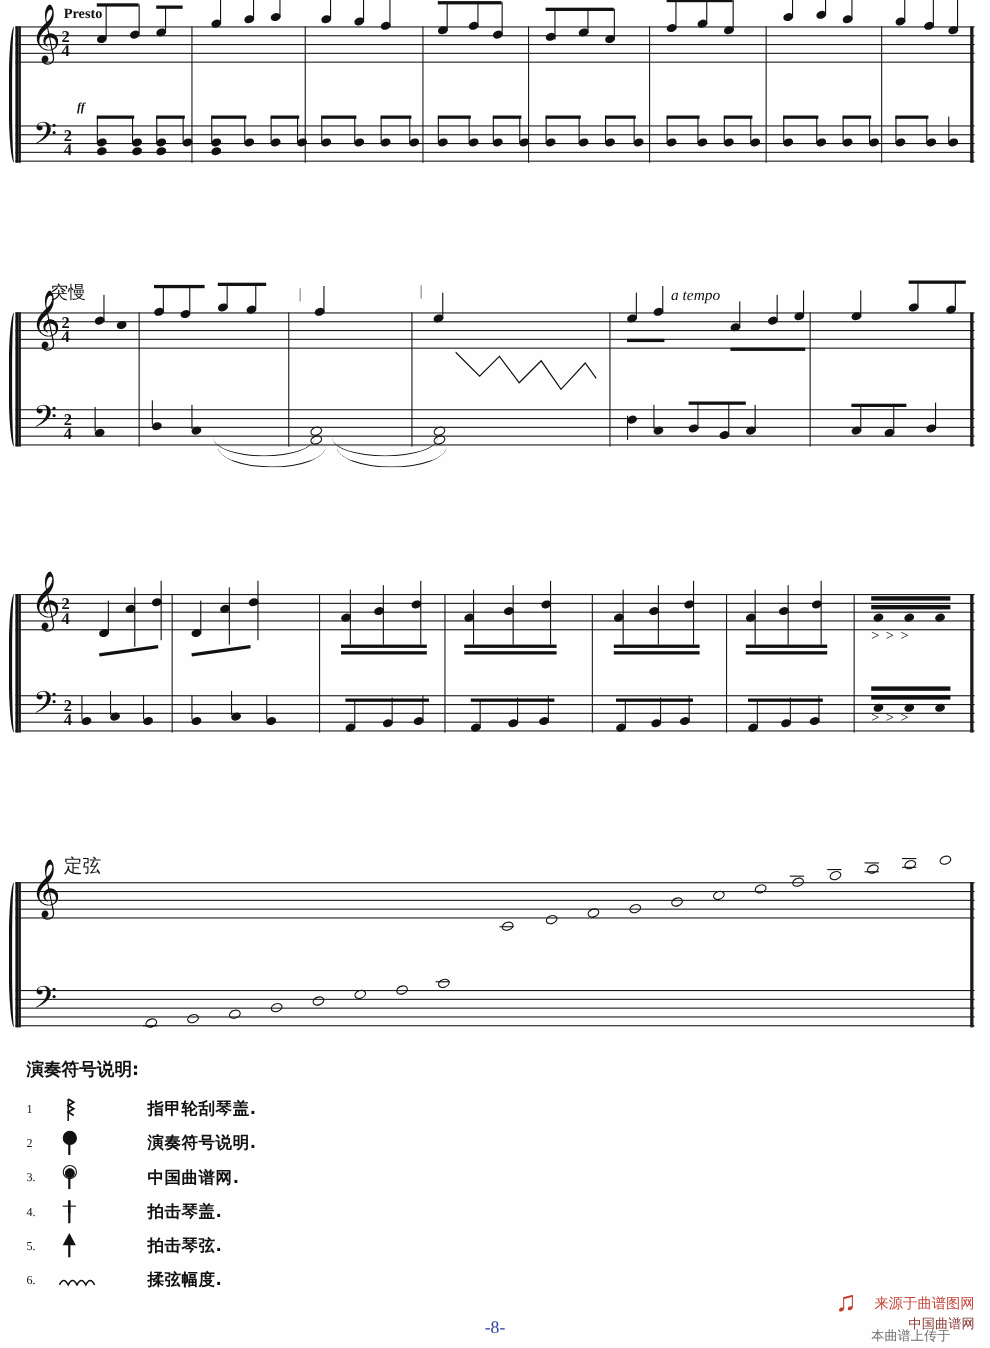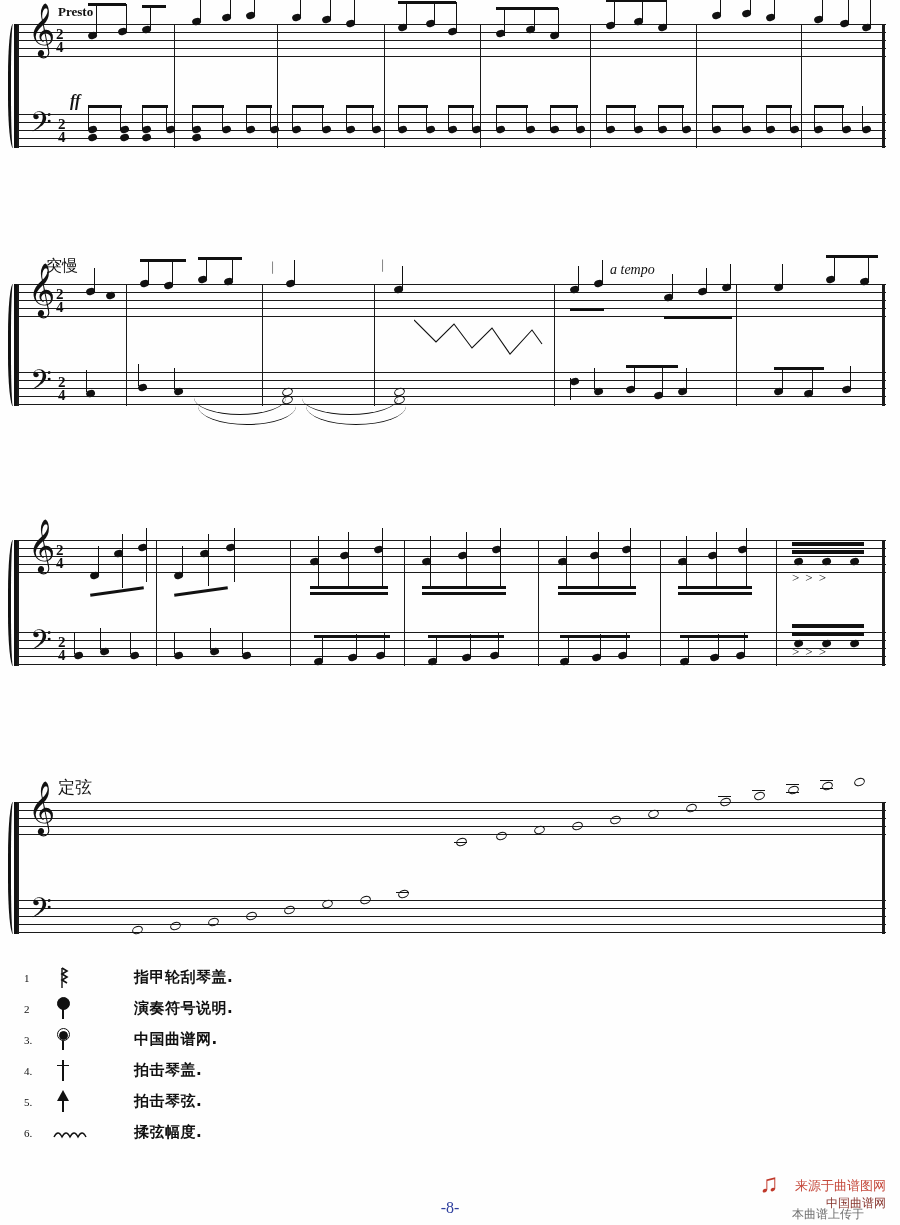--- a/index.html
+++ b/index.html
@@ -318,21 +318,21 @@
         <div class="line"></div>
     </div>
     <div class="brace" style="top:16px; height:124px;"></div>
     <div class="barline" style="left:3px; top:16px; height:124px; width:2px;"></div>
 
     <div class="clef treble" style="left:14px; top:-2px;">𝄞</div>
     <div class="clef bass" style="left:16px; top:100px;">𝄢</div>
     <div class="timesig" style="left:42px; top:20px;">2<br>4</div>
     <div class="timesig" style="left:44px; top:110px;">2<br>4</div>
 
-    <div class="dyn" style="left:56px; top:84px; font-size:16px;text-align:center;">ff</div>
+    <div class="dyn" style="left:56px; top:84px; font-size:11px;text-align:center;">ff</div>
 
     <div class="barline" style="left:160px; top:16px; height:124px;"></div>
     <div class="barline" style="left:263px; top:16px; height:124px;"></div>
     <div class="barline" style="left:370px; top:16px; height:124px;"></div>
     <div class="barline" style="left:466px; top:16px; height:124px;"></div>
     <div class="barline" style="left:576px; top:16px; height:124px;"></div>
     <div class="barline" style="left:682px; top:16px; height:124px;"></div>
     <div class="barline" style="left:787px; top:16px; height:124px;"></div>
     <div class="barline thick" style="left:868px; top:16px; height:124px;"></div>
 
@@ -803,20 +803,21 @@
     <div class="nh open" style="left:194px; top:138px;"></div>
     <div class="nh open" style="left:232px; top:132px;"></div>
     <div class="nh open" style="left:270px; top:126px;"></div>
     <div class="nh open" style="left:308px; top:120px;"></div>
     <div class="nh open" style="left:346px; top:116px;"></div>
     <div class="nh open" style="left:384px; top:110px;"></div>
     <div class="ledger" style="left:382px; top:112px;"></div>
   </div>
 
   <div class="legend">
+    <div class="legend-title">演奏符号说明:</div>
 
     <div class="legend-row">
       <div class="legend-num">1</div>
       <div class="legend-sym">
         <svg width="40" height="28" viewBox="0 0 40 28">
           <path d="M18 4 l5 3 l-5 3 l5 3 l-5 3 l5 3" fill="none" stroke="#111" stroke-width="1.6"></path>
           <line x1="18" y1="4" x2="18" y2="24" stroke="#111" stroke-width="1.4"></line>
         </svg>
       </div>
       <div class="legend-text">指甲轮刮琴盖.</div>

